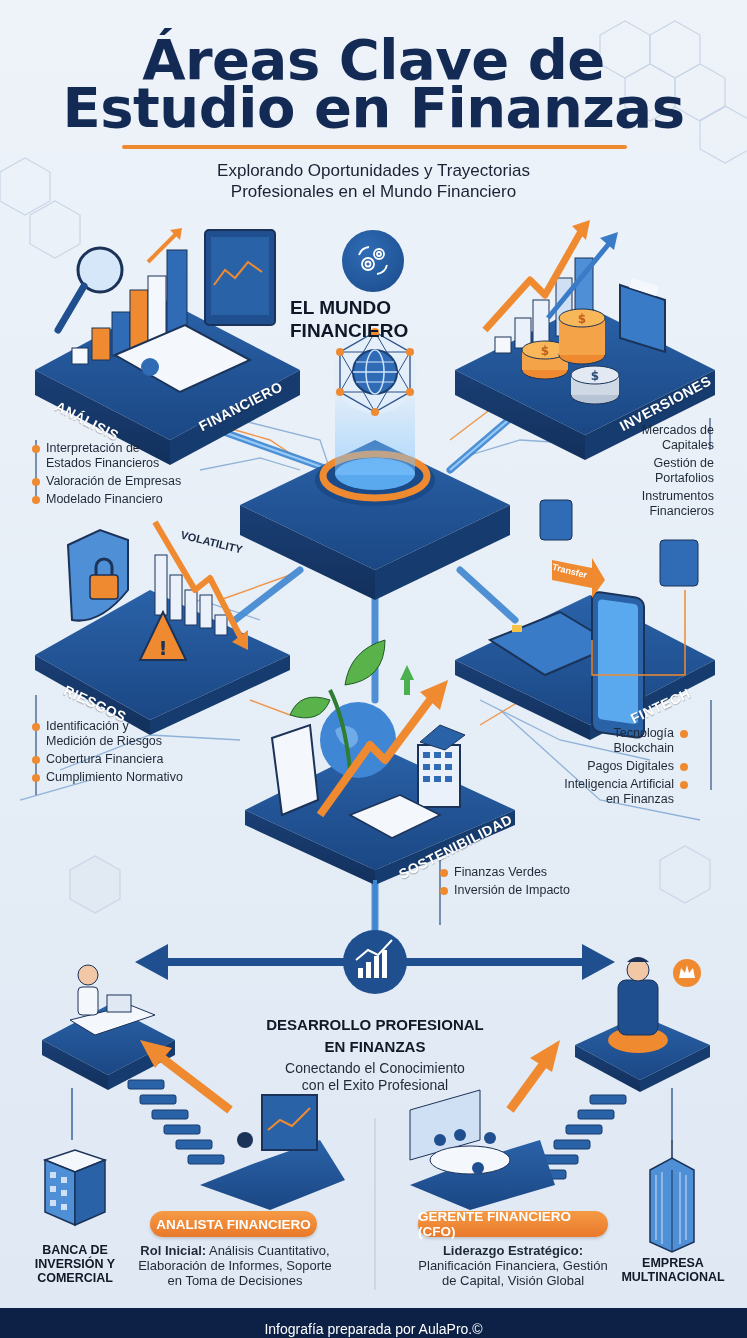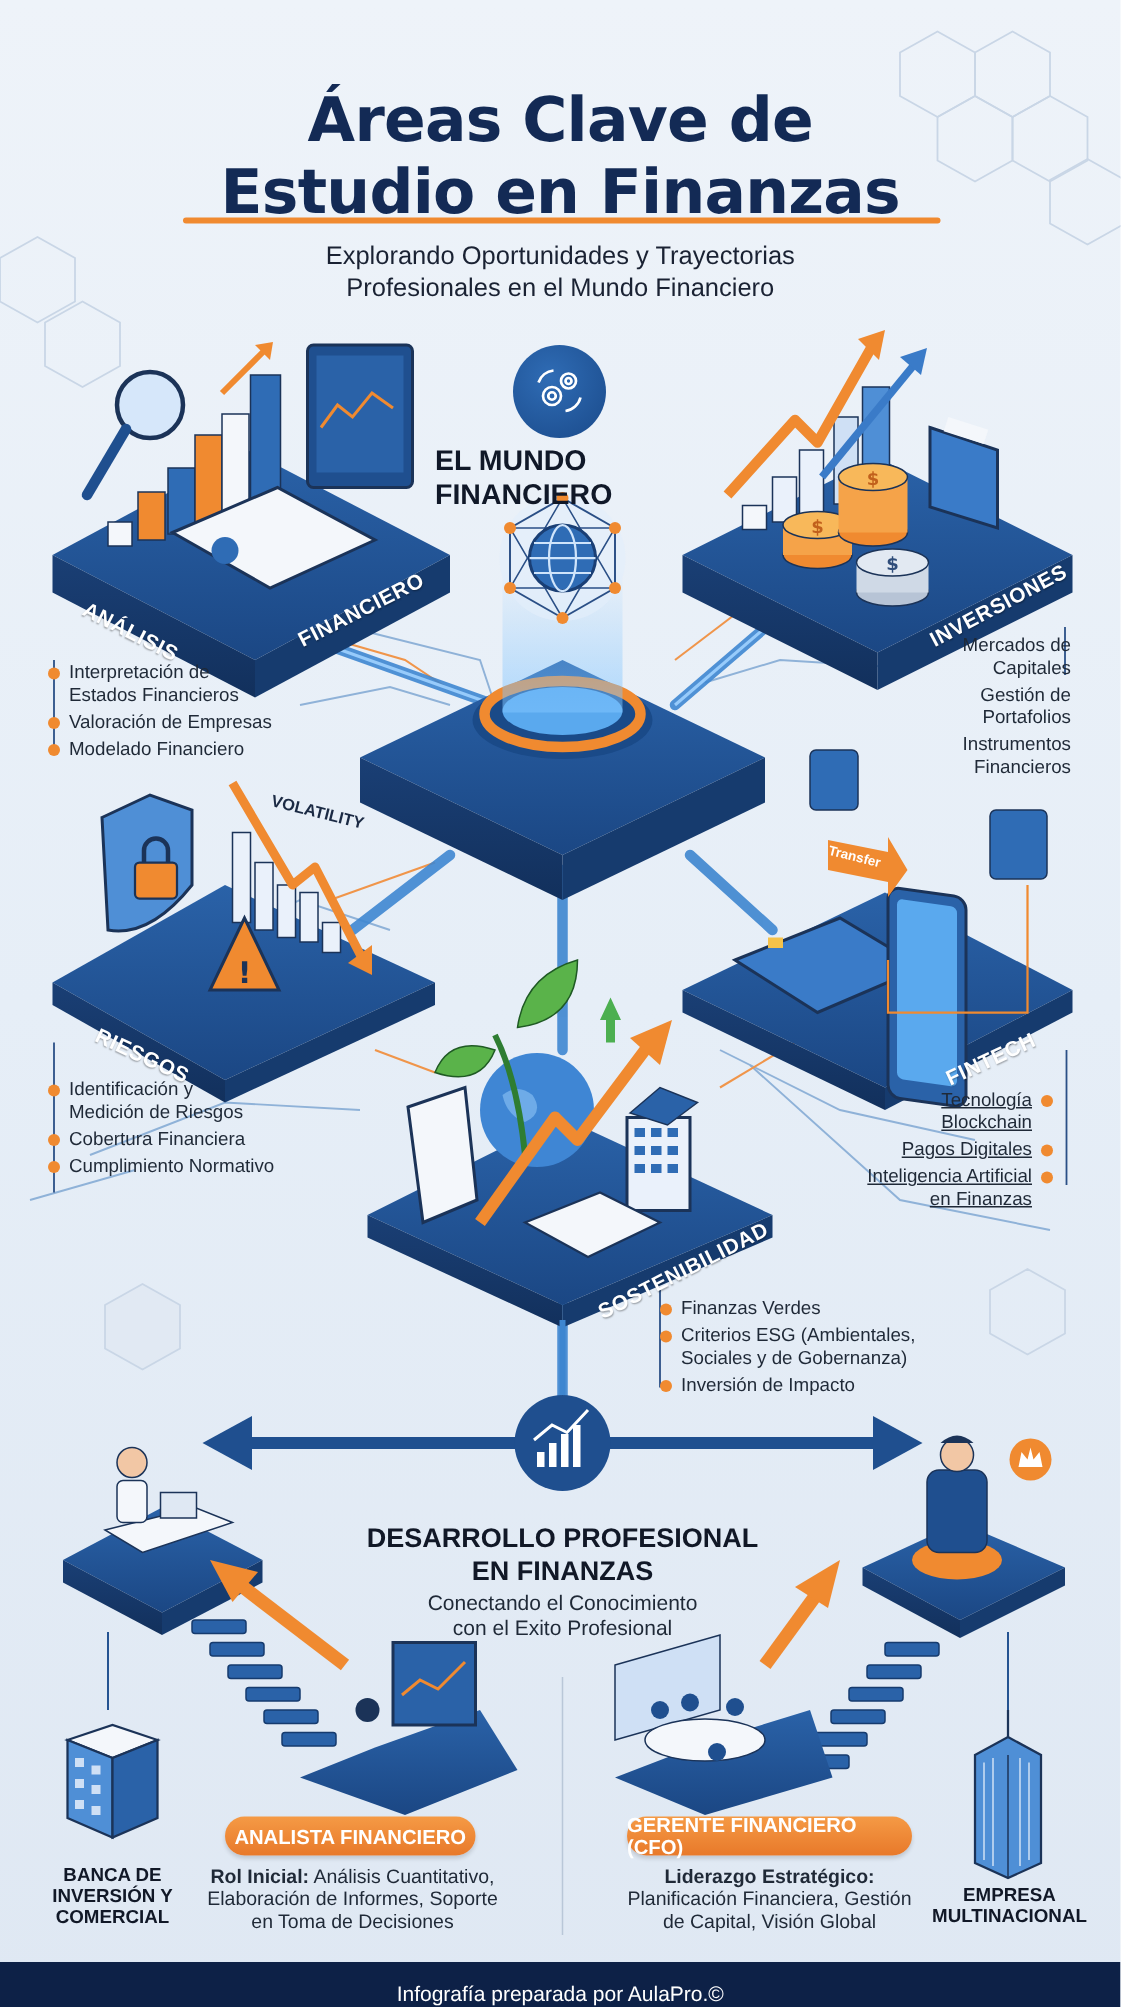--- a/index.html
+++ b/index.html
@@ -8,23 +8,23 @@
     position: relative;
     font-family: "Liberation Sans", "DejaVu Sans", sans-serif;
     background: linear-gradient(180deg, #eef3f9 0%, #e6eef7 50%, #dfe8f3 100%);
     color: #1a2233;
   }
   .abs { position: absolute; }
   svg.bg { position: absolute; left: 0; top: 0; }
 
   
   .title {
-    left: 0; width: 747px; top: 56px; text-align: center;
+    left: 0; width: 747px; top: 36px; text-align: center;
     font-family: "DejaVu Sans", sans-serif; font-weight: bold;
-    font-size: 41px; line-height: 48px; color: #132a55; letter-spacing: -0.5px;
+    font-size: 56px; line-height: 48px; color: #132a55; letter-spacing: -0.5px;
   }
   .title-underline {
     left: 122px; top: 145px; width: 505px; height: 4px;
     background: #f08a30; border-radius: 3px;
   }
   .subtitle {
     left: 0; width: 747px; top: 160px; text-align: center;
     font-size: 17px; line-height: 21px; color: #1a2233;
   }
 
@@ -57,21 +57,21 @@
   .bullets.right li { padding-right: 0; }
   .bullets.right-dot li { padding-right: 14px; }
   .bullets.right-dot li::after {
     content: ""; position: absolute; right: 0; top: 4px; width: 8px; height: 8px;
     border-radius: 50%; background: #f08a30;
   }
 
   
   .career-title {
     left: 180px; width: 390px; top: 1014px; text-align: center;
-    font-weight: bold; font-size: 18px; line-height: 22px; color: #111827;
+    font-weight: bold; font-size: 15px; line-height: 22px; color: #111827;
   }
   .career-sub {
     left: 220px; width: 310px; top: 1060px; text-align: center;
     font-size: 14px; line-height: 17px; color: #1f2937;
   }
   .role-badge {
     height: 26px; border-radius: 13px;
     background: linear-gradient(180deg, #f59a45, #e8792a);
     color: #ffffff; font-weight: bold; font-size: 13.5px;
     display: flex; align-items: center; justify-content: center;
@@ -477,29 +477,28 @@
   <li><span>Gestión de</span><br><span>Portafolios</span></li>
   <li><span>Instrumentos</span><br><span>Financieros</span></li>
 </ul>
 
 <ul class="abs bullets left" style="left:32px; top:719px; width:200px;">
   <li><span>Identificación y</span><br><span>Medición de Riesgos</span></li>
   <li>Cobertura Financiera</li>
   <li>Cumplimiento Normativo</li>
 </ul>
 
-<ul class="abs bullets right right-dot" style="left:516px; top:726px; width:186px;text-decoration:underline;">
+<ul class="abs bullets right right-dot" style="left:502px; top:726px; width:186px;">
   <li><span>Tecnología</span><br><span>Blockchain</span></li>
   <li>Pagos Digitales</li>
   <li><span>Inteligencia Artificial</span><br><span>en Finanzas</span></li>
 </ul>
 
 <ul class="abs bullets left" style="left:440px; top:865px; width:220px;">
   <li>Finanzas Verdes</li>
-  <li><span>Criterios ESG (Ambientales,</span><br><span>Sociales y de Gobernanza)</span></li>
   <li>Inversión de Impacto</li>
 </ul>
 
 <div class="abs career-title">
   <div>DESARROLLO PROFESIONAL</div>
   <div>EN FINANZAS</div>
 </div>
 <div class="abs career-sub">
   <div>Conectando el Conocimiento</div>
   <div>con el Exito Profesional</div>

